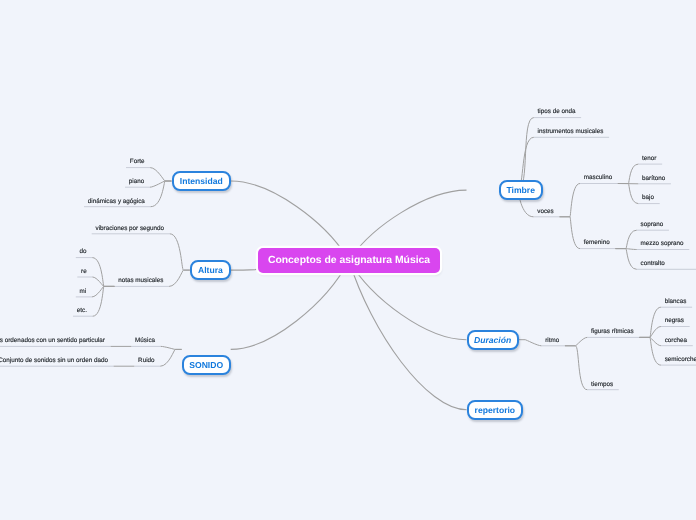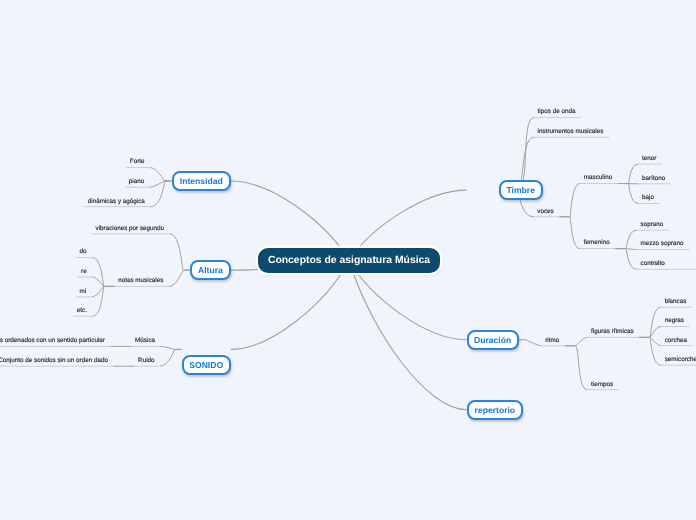--- a/index.html
+++ b/index.html
@@ -3,21 +3,21 @@
 <meta charset="utf-8">
 <style>
   html,body{margin:0;padding:0;}
   body{width:696px;height:520px;background:#f1f4fb;overflow:hidden;
        font-family:"Liberation Sans",sans-serif;
        -webkit-font-smoothing:antialiased;text-rendering:geometricPrecision;}
   #root{position:relative;width:696px;height:520px;transform:translateZ(0);}
   svg.links{position:absolute;left:0;top:0;width:696px;height:520px;pointer-events:none;}
   .node{position:absolute;box-sizing:border-box;display:flex;align-items:center;
         justify-content:center;white-space:nowrap;}
-  .n1{background:#0c4a6e;color:#ffffff;font-weight:bold;font-size:10.4px;border-radius:10px;
+  .n1{background:#d946ef;color:#ffffff;font-weight:bold;font-size:10.4px;border-radius:5px;
       border:0;letter-spacing:0px;box-shadow:0 0 0 2.2px #ffffff,1px 2px 3px rgba(40,50,70,0.16);text-align:center;}
   .n2{background:#ffffff;color:#1279dd;font-weight:bold;font-size:8.6px;border-radius:8px;
       border:2px solid #2b83dd;letter-spacing:0px;box-shadow:1px 2px 2px rgba(40,50,70,0.22);}
   .leaf{position:absolute;color:#23282e;font-size:6.3px;white-space:nowrap;
         letter-spacing:0px;
         text-shadow:0 0 1.2px #f6f8fc,0 0 2px #f6f8fc;
         -webkit-text-stroke:0.16px #23282e;}
 </style>
 </head>
 <body>
@@ -92,21 +92,21 @@
       <path d="M 660.9,345.7 C 656.75,345.7 650.903125,337.4 649.903125,337.4 L 639.403125,337.4" fill="none" stroke="#a0a0a0" stroke-width="1"></path>
       <path d="M 660.9,365.1 L 706.103125,365.1" fill="none" stroke="#c9cdd8" stroke-width="1"></path>
       <path d="M 660.9,365.1 C 651.422125,365.1 650.903125,337.4 649.903125,337.4 L 639.403125,337.4" fill="none" stroke="#a0a0a0" stroke-width="1"></path>
     </svg>
   <div id="nodes">
       <div class="node n1" style="left: 258px; top: 248px; width: 182px; height: 25px;">Conceptos de asignatura Música</div>
       <div class="node n2" style="left: 171.5px; top: 171px; width: 59.5px; height: 20px;">Intensidad</div>
       <div class="node n2" style="left: 189.9px; top: 260.1px; width: 41px; height: 20px;">Altura</div>
       <div class="node n2" style="left: 181.7px; top: 355px; width: 49px; height: 20px;">SONIDO</div>
       <div class="node n2" style="left: 466.5px; top: 180.1px; width: 44.5px; height: 20px; margin-left: 32px;">Timbre</div>
-      <div class="node n2" style="left: 466.5px; top: 329.7px; width: 52.1px; height: 20px;">Duración</div>
+      <div class="node n2" style="left: 466.5px; top: 329.7px; width: 52.1px; height: 20px; font-style: italic;">Duración</div>
       <div class="node n2" style="left: 466.7px; top: 399.8px; width: 56.3px; height: 20px;">repertorio</div>
       <div class="leaf" style="left: 129.8px; top: 158.4px;">Forte</div>
       <div class="leaf" style="left: 128.8px; top: 178px;">piano</div>
       <div class="leaf" style="left: 87.8px; top: 197.5px;">dinámicas y agógica</div>
       <div class="leaf" style="left: 95.5px; top: 224.6px;">vibraciones por segundo</div>
       <div class="leaf" style="left: 118.2px; top: 277.2px;">notas musicales</div>
       <div class="leaf" style="left: 79.6px; top: 248.4px;">do</div>
       <div class="leaf" style="left: 81.1px; top: 267.8px;">re</div>
       <div class="leaf" style="left: 79.6px; top: 287.7px;">mi</div>
       <div class="leaf" style="left: 76.8px; top: 307px;">etc.</div>

